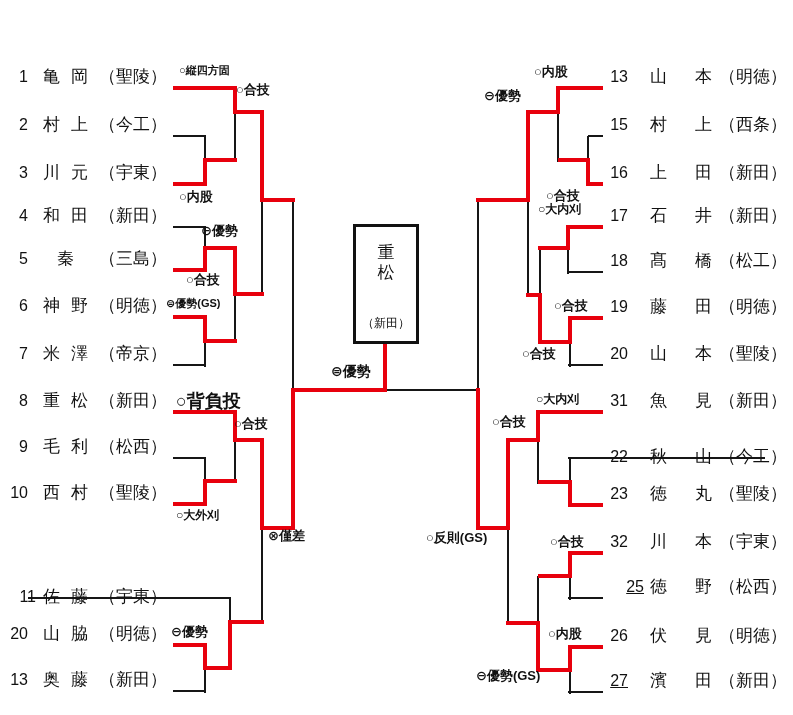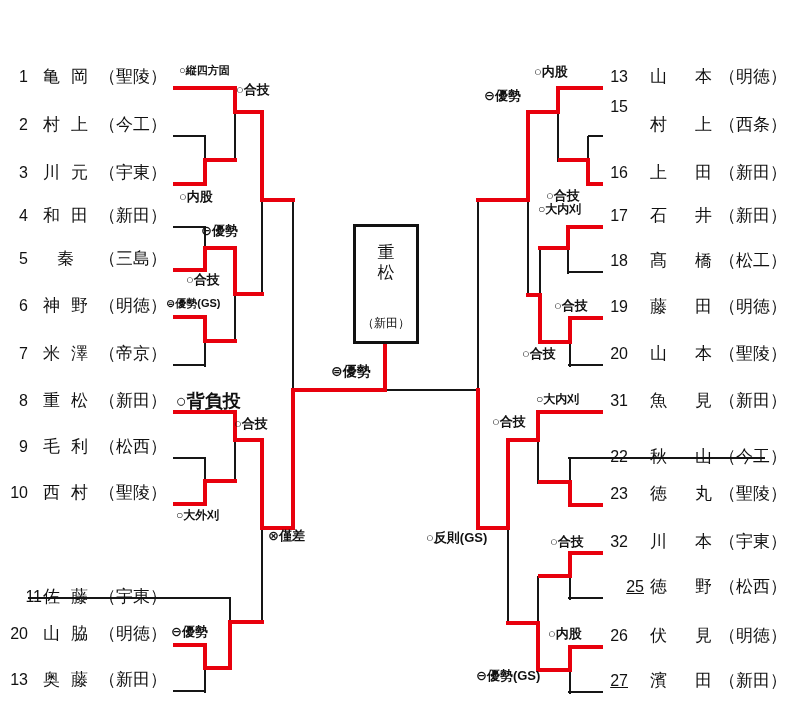--- a/index.html
+++ b/index.html
@@ -224,21 +224,21 @@
         <span>毛</span>
         <span>利</span>
       </div>
       <div class="pcell pschool" style="left: 99px; top: 436px;">（松西）</div>
       <div class="pcell pnum" style="left: 4px; width: 24px; top: 482px;">10</div>
       <div class="pcell pname" style="left: 43px; width: 45px; top: 482px;">
         <span>西</span>
         <span>村</span>
       </div>
       <div class="pcell pschool" style="left: 99px; top: 482px;">（聖陵）</div>
-      <div class="pcell pnum" style="left: 18px; width: 24px; top: 586px;">11</div>
+      <div class="pcell pnum" style="left: 12px; width: 24px; top: 586px;">11</div>
       <div class="pcell pname" style="left: 43px; width: 45px; top: 586px;">
         <span>佐</span>
         <span>藤</span>
       </div>
       <div class="pcell pschool" style="left: 99px; top: 586px;">（宇東）</div>
       <div class="pcell pnum" style="left: 4px; width: 24px; top: 623px;">20</div>
       <div class="pcell pname" style="left: 43px; width: 45px; top: 623px;">
         <span>山</span>
         <span>脇</span>
       </div>
@@ -248,21 +248,21 @@
         <span>奥</span>
         <span>藤</span>
       </div>
       <div class="pcell pschool" style="left: 99px; top: 669px;">（新田）</div>
       <div class="pcell pnum" style="left: 602px; width: 26px; top: 66px;">13</div>
       <div class="pcell pname" style="left: 650px; width: 62px; top: 66px;">
         <span>山</span>
         <span>本</span>
       </div>
       <div class="pcell pschool" style="left: 719px; top: 66px;">（明徳）</div>
-      <div class="pcell pnum" style="left: 602px; width: 26px; top: 96px;">15</div>
+      <div class="pcell pnum" style="left: 602px; width: 26px; top: 114px;">15</div>
       <div class="pcell pname" style="left: 650px; width: 62px; top: 114px;">
         <span>村</span>
         <span>上</span>
       </div>
       <div class="pcell pschool" style="left: 719px; top: 114px;">（西条）</div>
       <div class="pcell pnum" style="left: 602px; width: 26px; top: 162px;">16</div>
       <div class="pcell pname" style="left: 650px; width: 62px; top: 162px;">
         <span>上</span>
         <span>田</span>
       </div>

